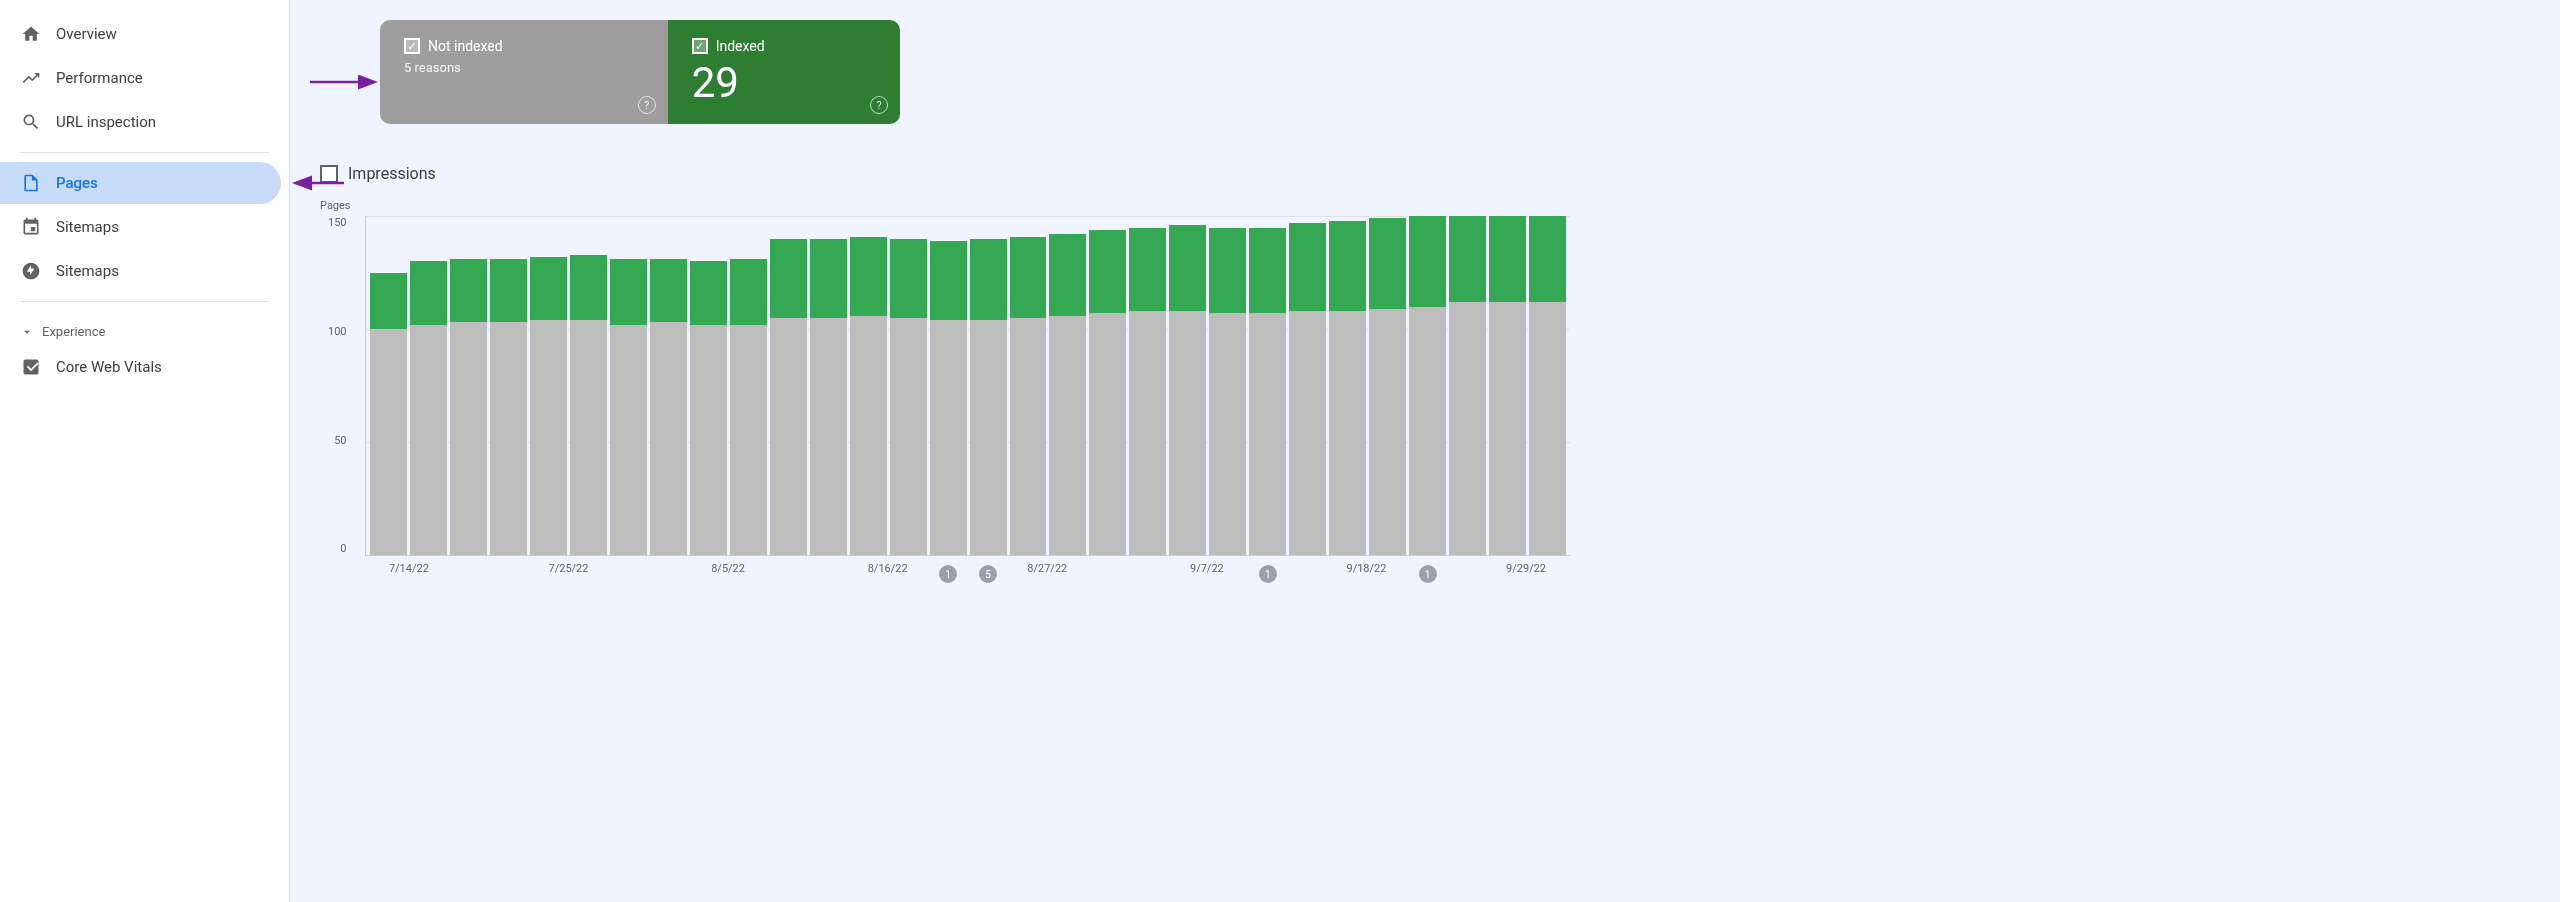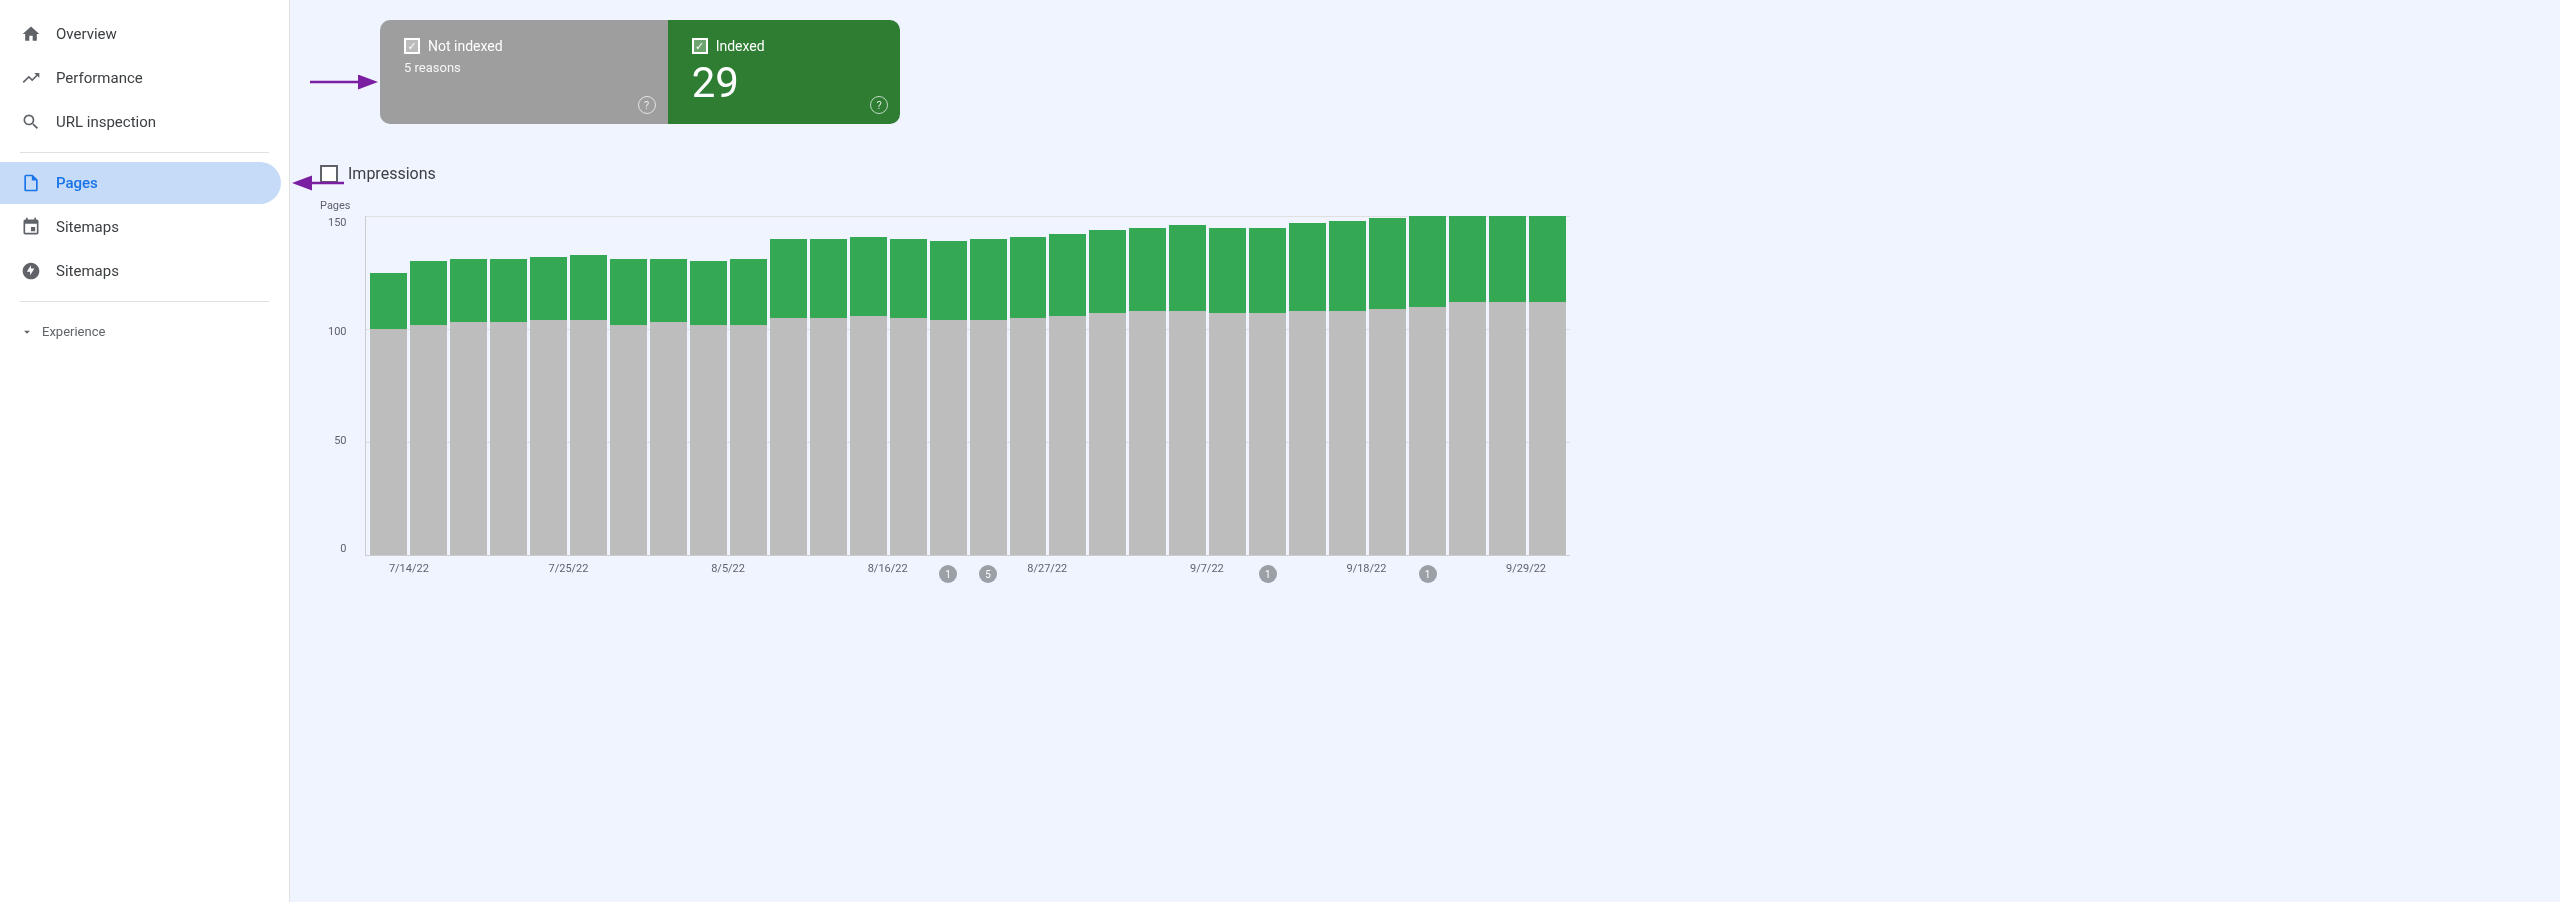--- a/index.html
+++ b/index.html
@@ -342,20 +342,28 @@
   <hr class="sidebar-divider">
 
   <div class="sidebar-section-header">
     <svg width="14" height="14" viewBox="0 0 24 24" fill="#5f6368">
         <path d="M7 10l5 5 5-5z"></path>
       </svg>
     <span>Experience</span>
   </div>
 
 
+  <div class="sidebar-item">
+    <span class="sidebar-icon">
+      <svg width="20" height="20" viewBox="0 0 24 24" fill="currentColor">
+          <path d="M19 3H5c-1.1 0-2 .9-2 2v14c0 1.1.9 2 2 2h14c1.1 0 2-.9 2-2V5c0-1.1-.9-2-2-2zm-7 14l-5-5 1.41-1.41L12 14.17l7.59-7.59L21 8l-9 9z"></path>
+        </svg>
+    </span>
+    <span>Core Web Vitals</span>
+  </div>
 
 </nav>
 
 <main class="main-content">
 
   
   <div class="cards-wrapper">
 
     
     <svg style="position:absolute; left:-72px; top:50%; transform:translateY(-50%); overflow:visible; pointer-events:none; z-index:10;" width="75" height="30">

